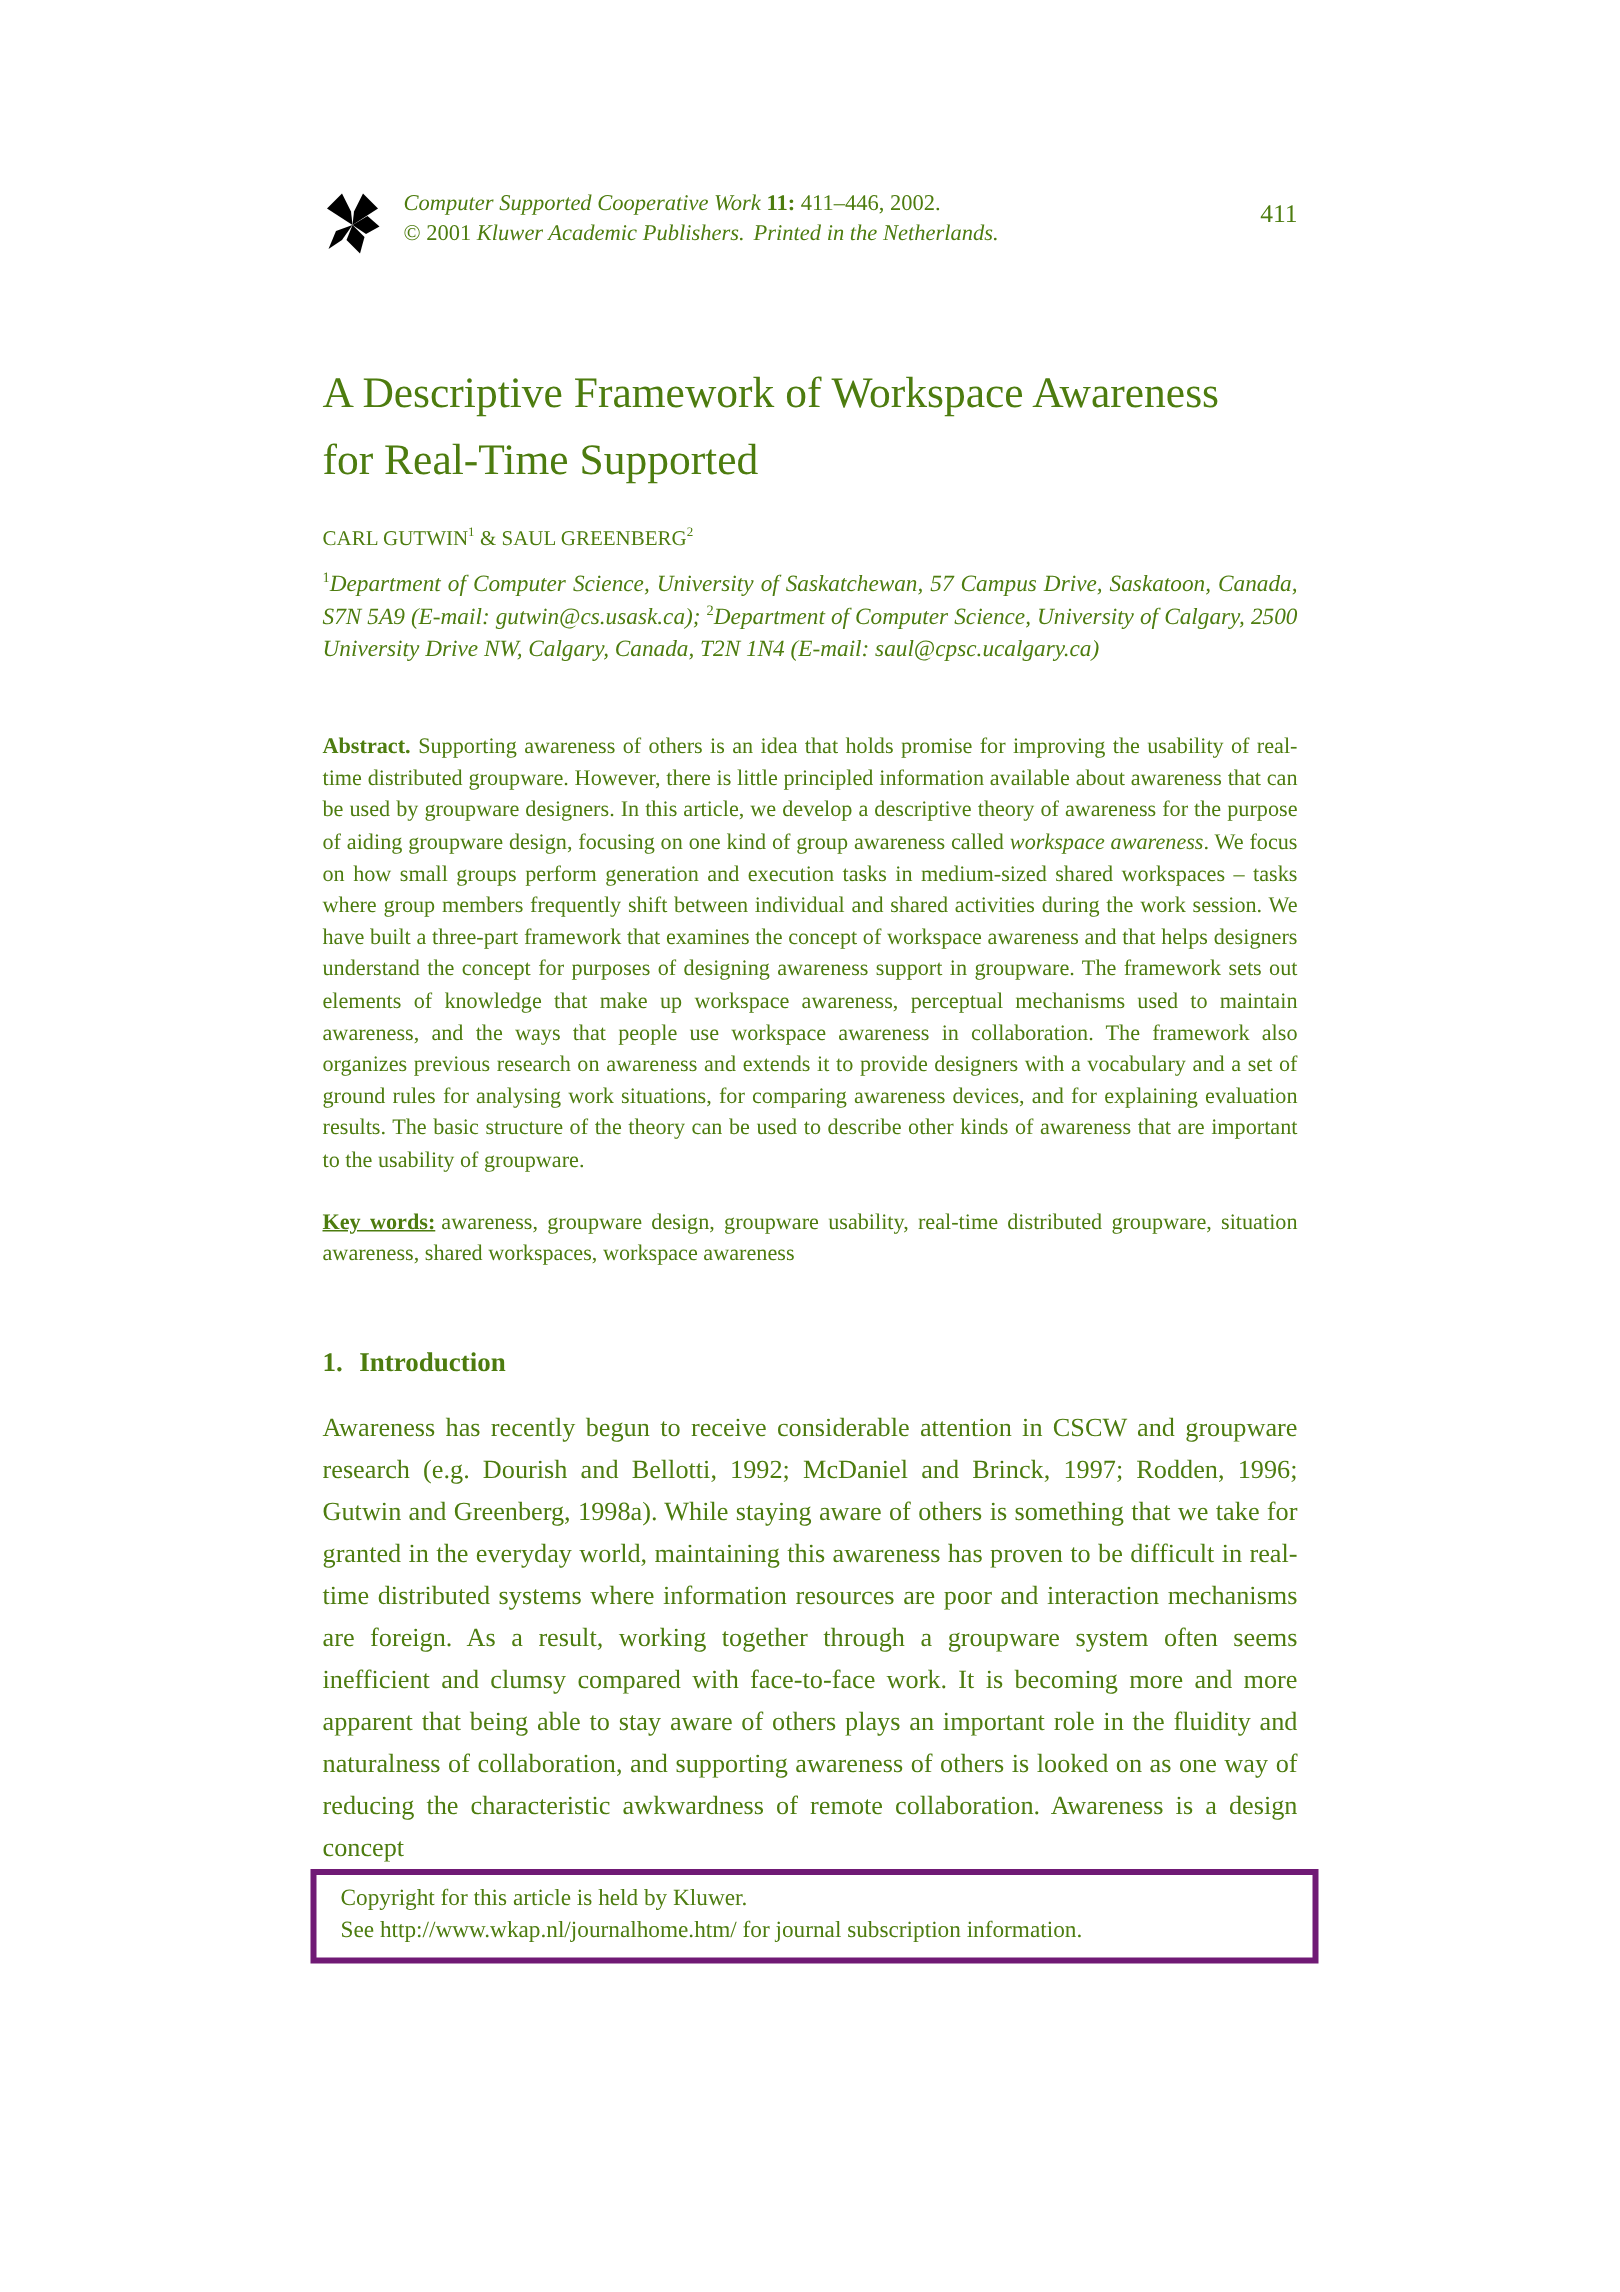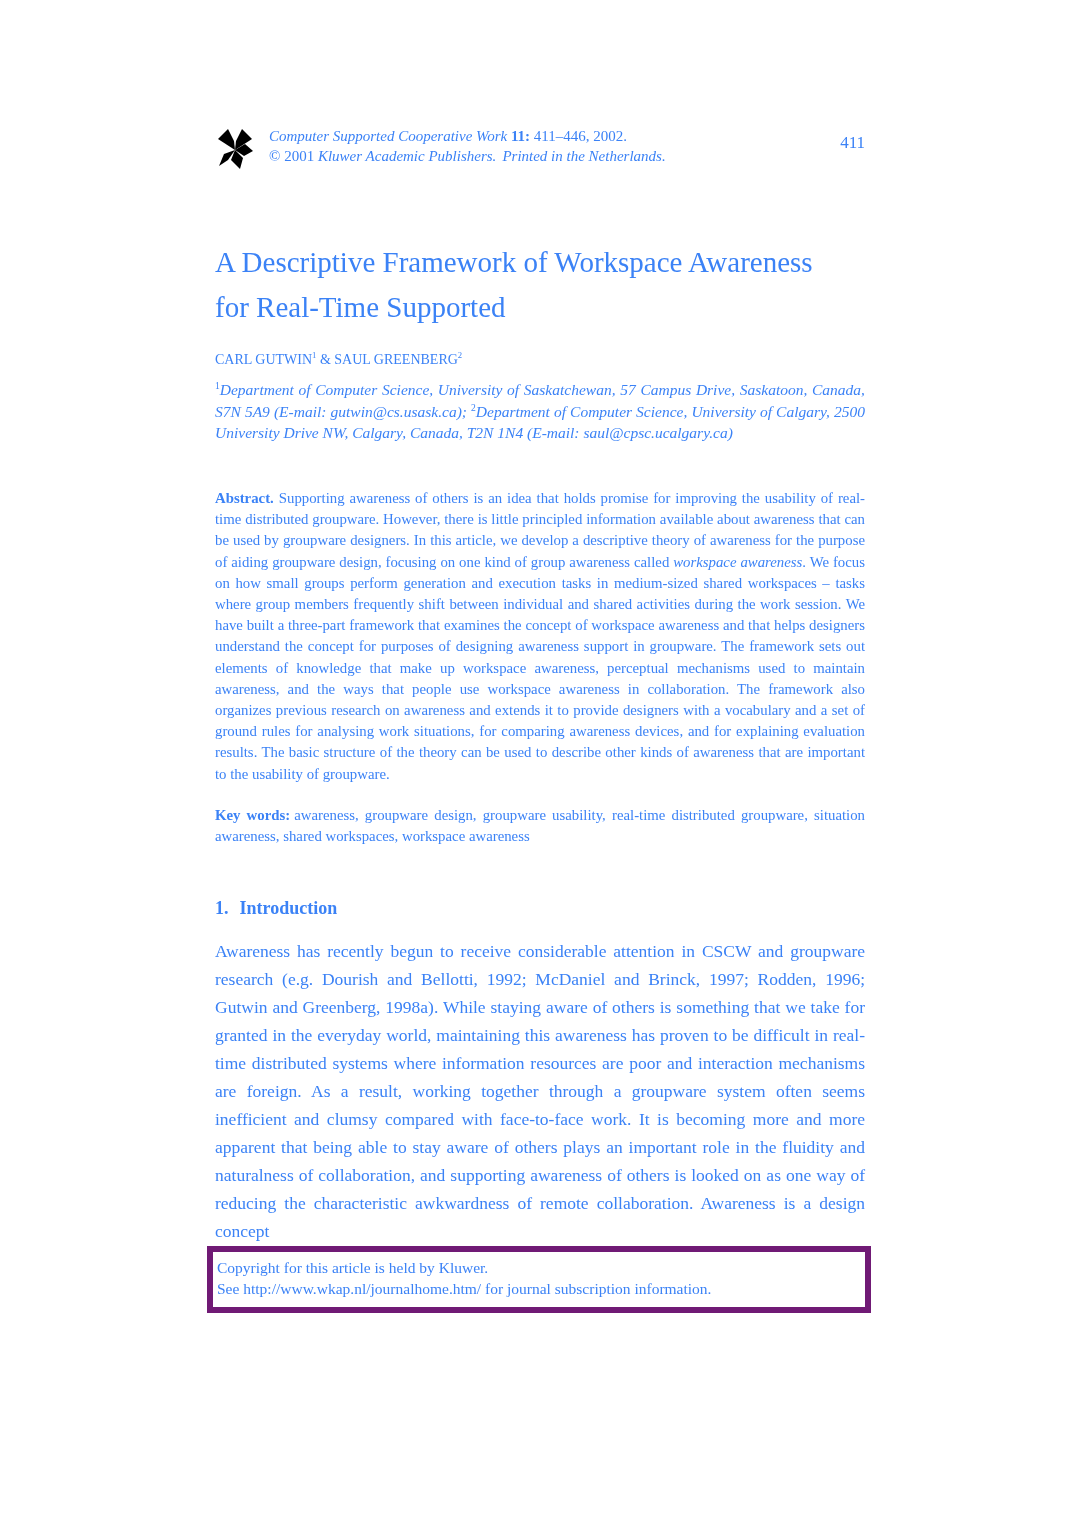--- a/index.html
+++ b/index.html
@@ -1,21 +1,21 @@
 <!DOCTYPE html>
 <html><head>
 <meta charset="utf-8">
 <style>
   html, body { margin: 0; padding: 0; background: #ffffff; }
   .page {
     position: relative;
     width: 952px;
     height: 1528px;
     background: #ffffff;
-    color: #3b82f6;
+    color: #4d7c0f;
     font-family: "Liberation Serif", "DejaVu Serif", serif;
     overflow: hidden;
   }
   .content {
     position: absolute;
     left: 215px;
     top: 0;
     width: 650px;
     height: 100%;
   }
@@ -88,21 +88,21 @@
   .italic-term { font-style: italic; }
   .keywords {
     position: absolute;
     top: 805px;
     left: 0;
     width: 100%;
     font-size: 14.8px;
     line-height: 21.2px;
     text-align: justify;
   }
-  .keywords .label { font-weight: bold; margin-right: 4px; }
+  .keywords .label { font-weight: bold; margin-right: 4px; text-decoration: underline; }
 
   
   .section-heading {
     position: absolute;
     top: 898px;
     left: 0;
     width: 100%;
     font-size: 18px;
     font-weight: bold;
     margin: 0;
@@ -118,22 +118,22 @@
     text-align: justify;
     margin: 0;
   }
 
   
   .footer-box {
     position: absolute;
     top: 1246px;
     left: -8px;
     width: 642px;
-    border: 6px solid #701a75;
-    padding: 5px 6px 8px 4px;
+    border: 4px solid #701a75;
+    padding: 5px 6px 8px 16px;
     font-size: 15.5px;
     line-height: 21px;
   }
 </style>
 </head>
 <body>
 
 <div class="page">
   <div class="content">
 

